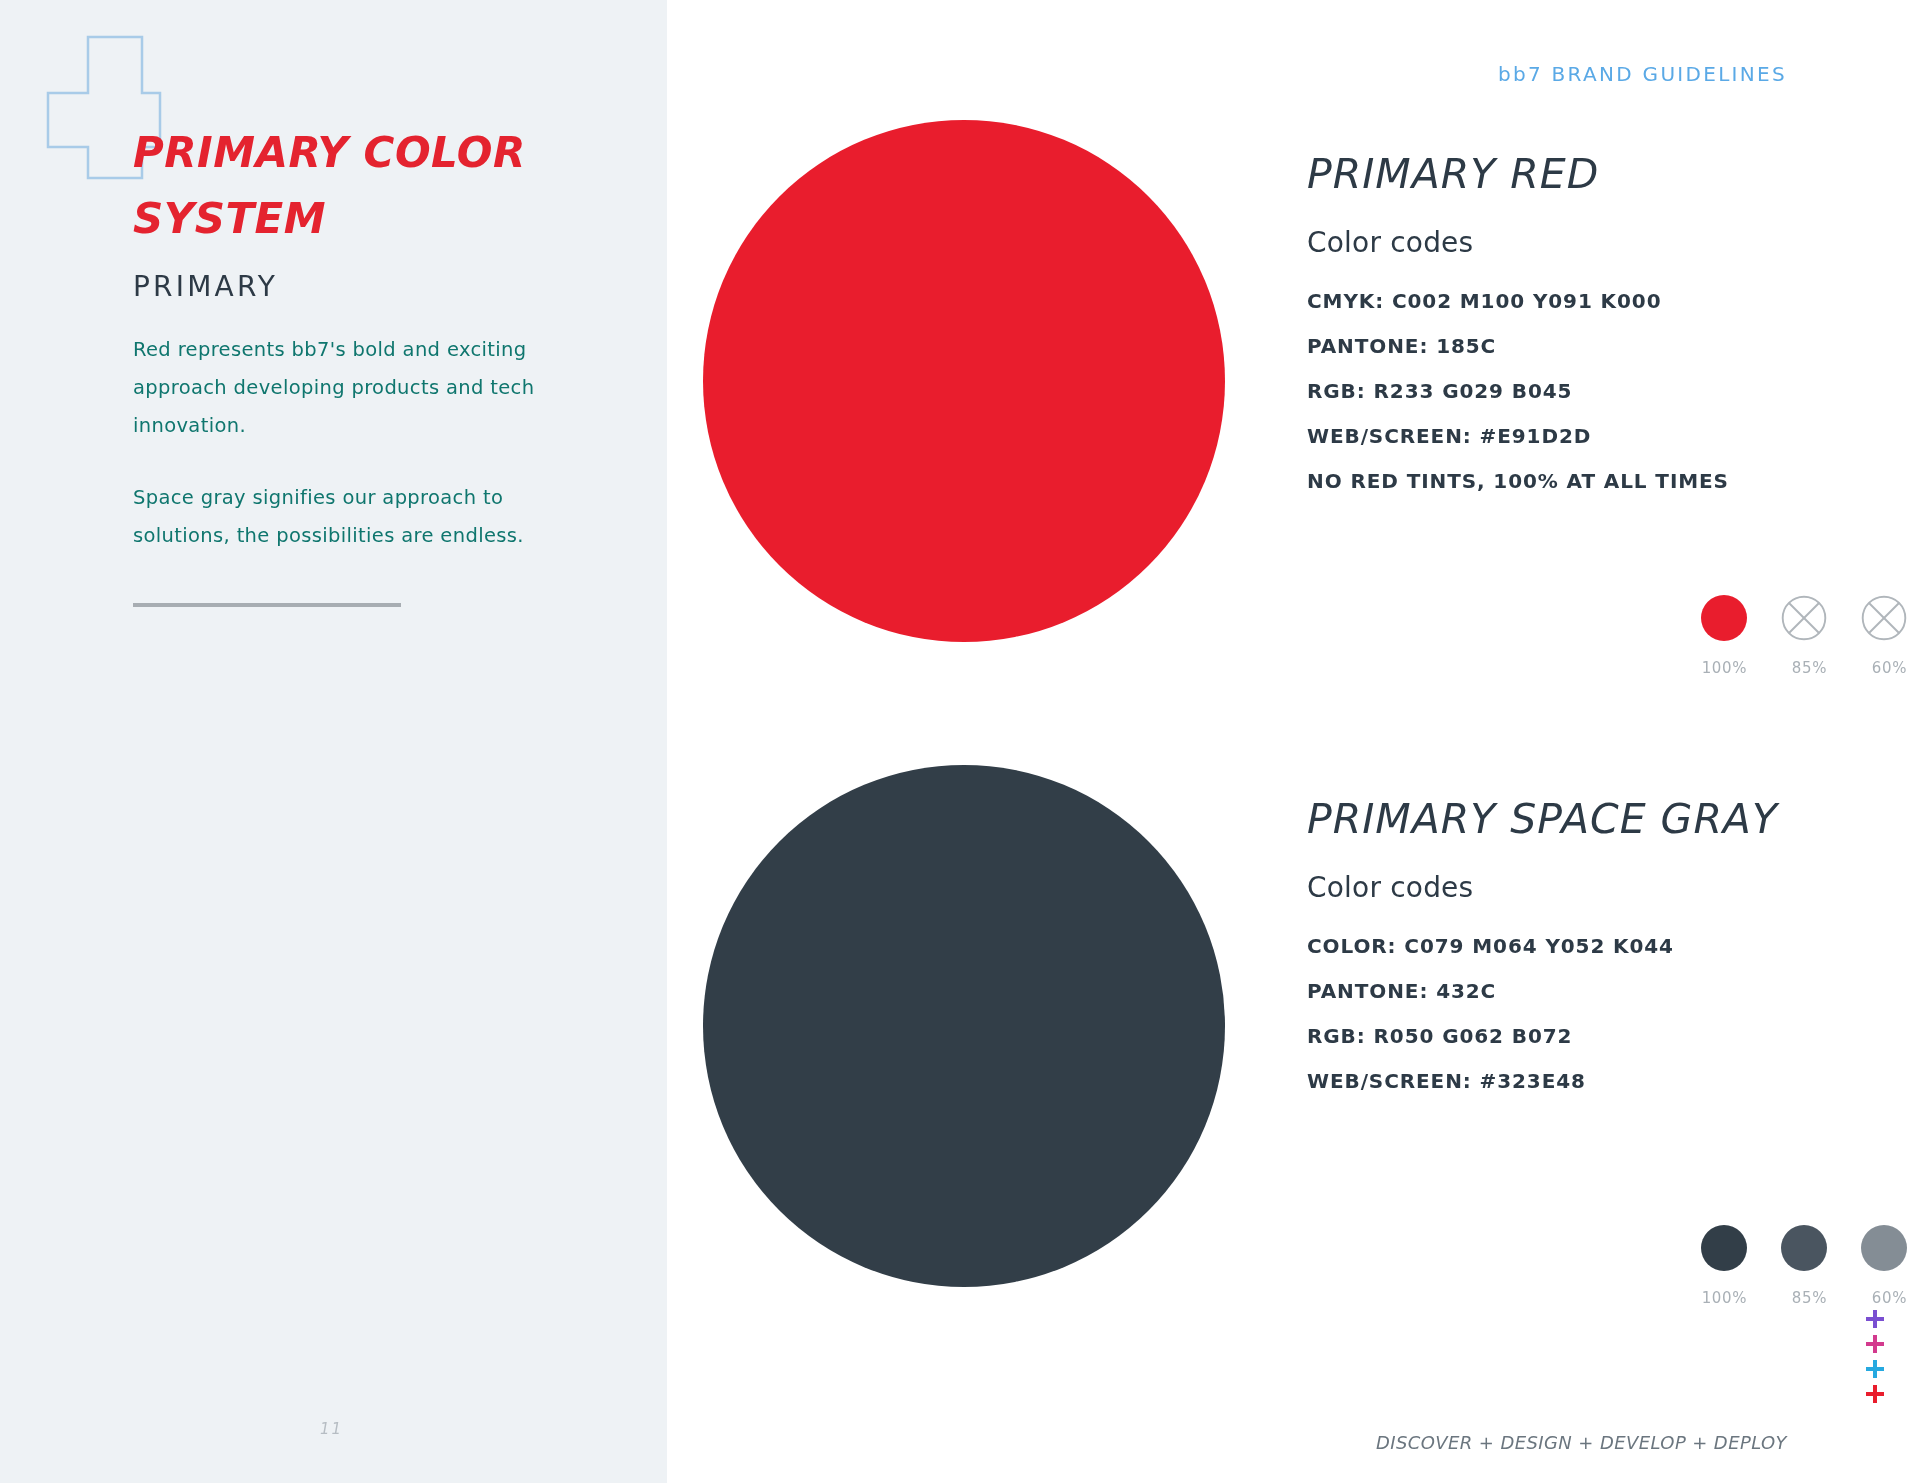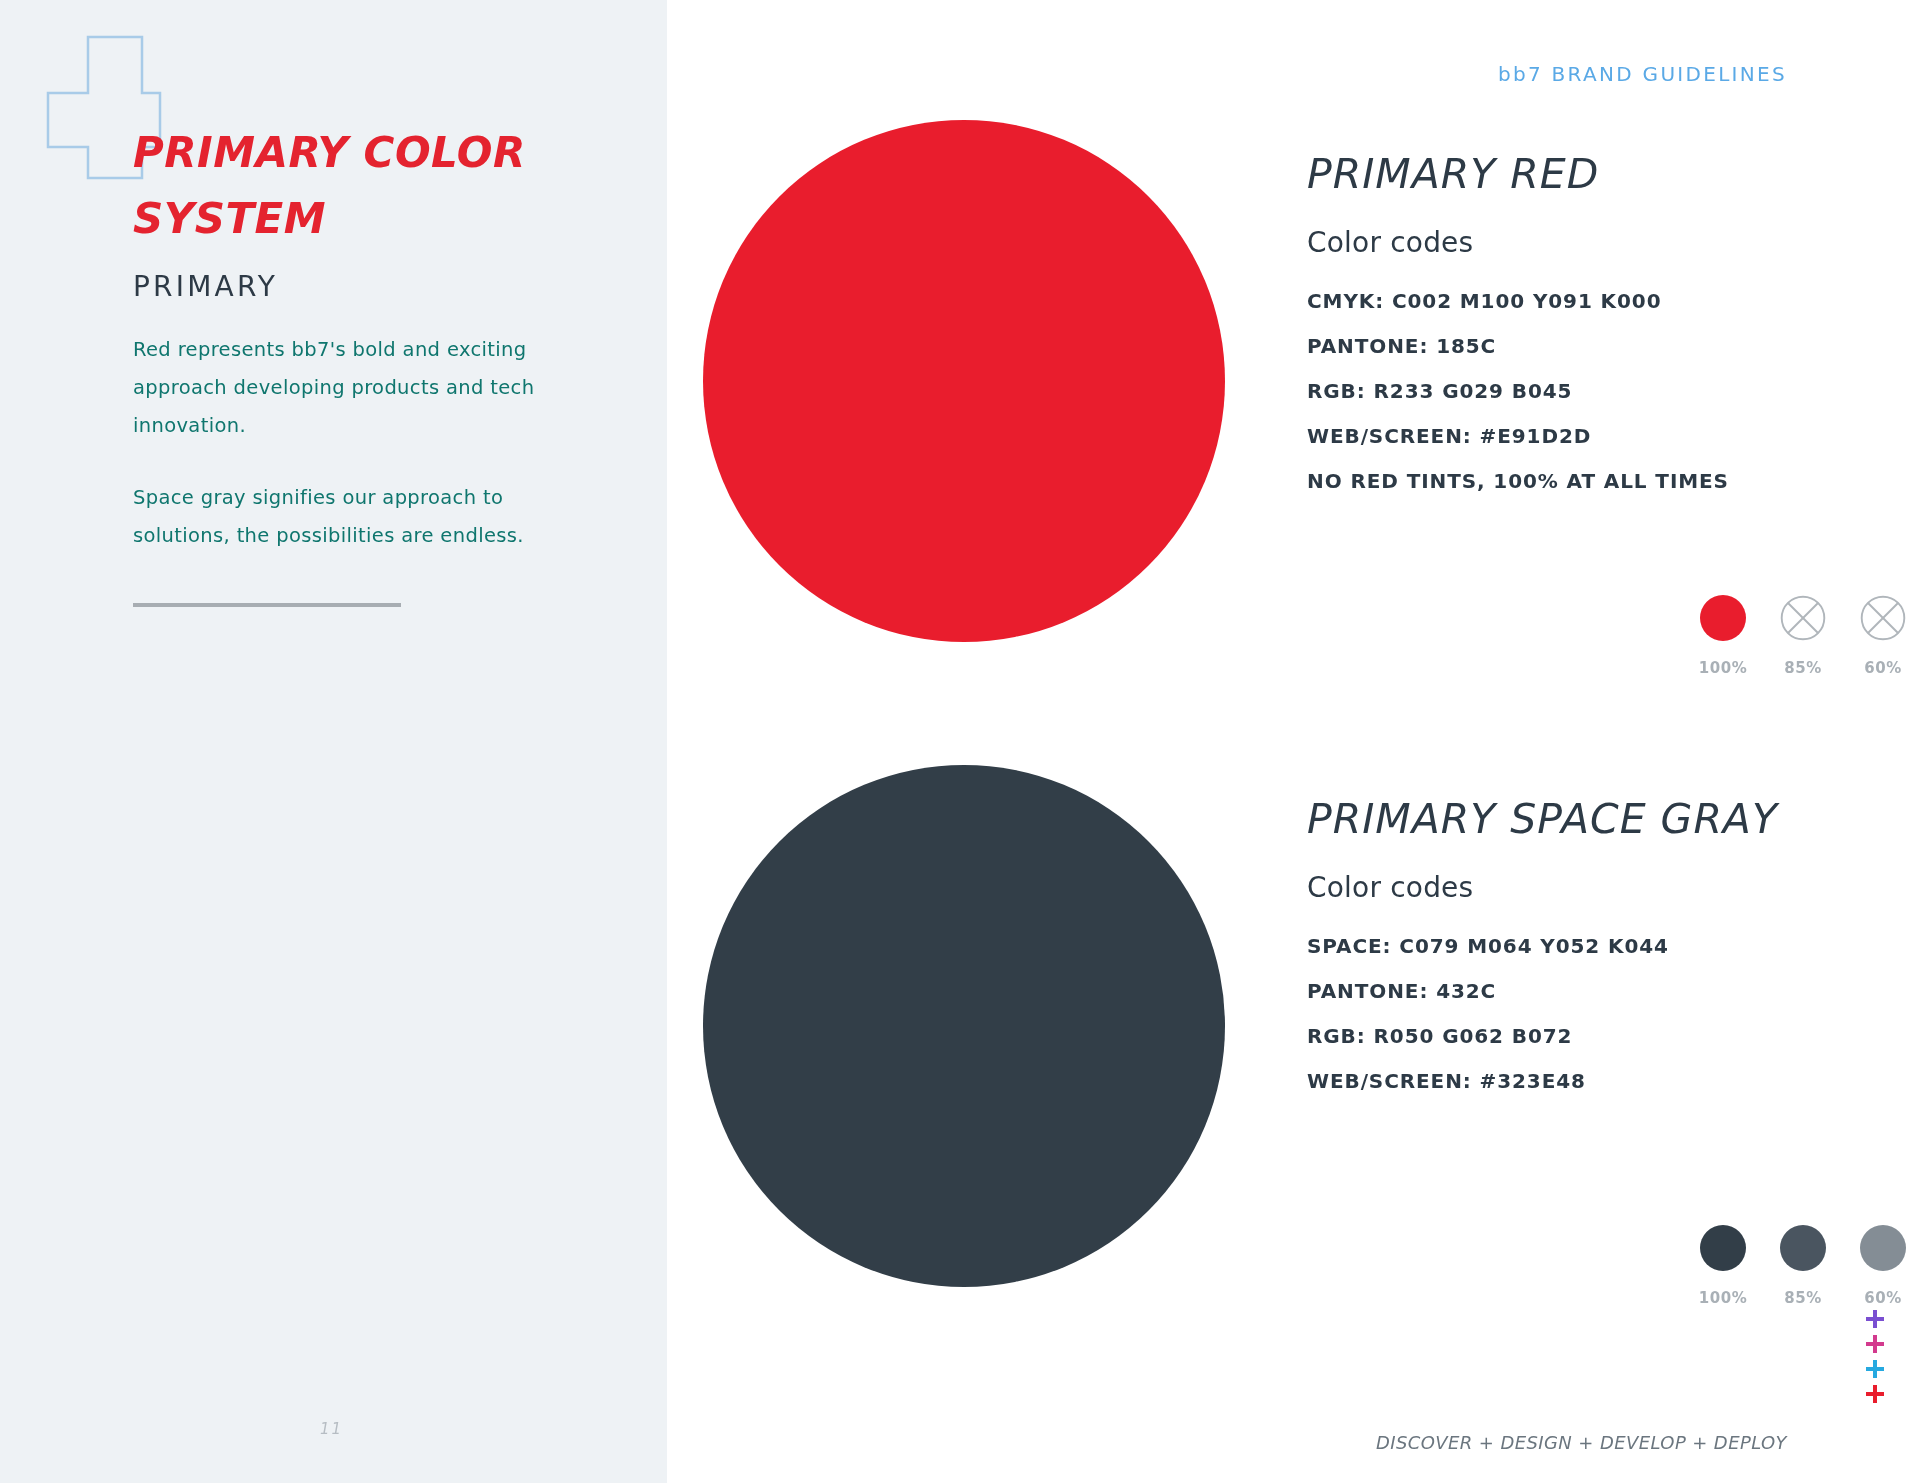--- a/index.html
+++ b/index.html
@@ -166,22 +166,21 @@
     position: absolute;
     display: flex;
     gap: 32px;
   }
   .tint-row-red  { left: 1032px; top: 595px; }
   .tint-row-gray { left: 1032px; top: 1225px; }
   .tint-item {
     width: 48px;
     display: flex;
     flex-direction: column;
-    align-items: center;
-    font-weight: bold;
+    align-items: flex-end;
   }
   .tint-dot {
     width: 46px;
     height: 46px;
     border-radius: 50%;
   }
   .tint-x {
     width: 46px;
     height: 46px;
   }
@@ -284,21 +283,21 @@
           </svg>
           <div class="tint-label">60%</div>
         </div>
       </div>
 
     <section class="color-section section-gray">
       <div class="swatch-circle" id="circle-gray" style="background: rgb(50, 62, 72);"></div>
       <div class="section-info">
         <h2 class="section-title">PRIMARY SPACE GRAY</h2>
         <h3 class="section-subtitle">Color codes</h3>
-        <p class="code-line">SPACE: C079 M064 Y052 K044</p>
+        <p class="code-line">COLOR: C079 M064 Y052 K044</p>
         <p class="code-line">PANTONE: 432C</p>
         <p class="code-line">RGB: R050 G062 B072</p>
         <p class="code-line">WEB/SCREEN: #323E48</p>
       </div>
     </section>
 
     <div class="tint-row tint-row-gray" id="tints-gray">
         <div class="tint-item">
           <div class="tint-dot" style="background: rgb(50, 62, 72);"></div>
           <div class="tint-label">100%</div>

